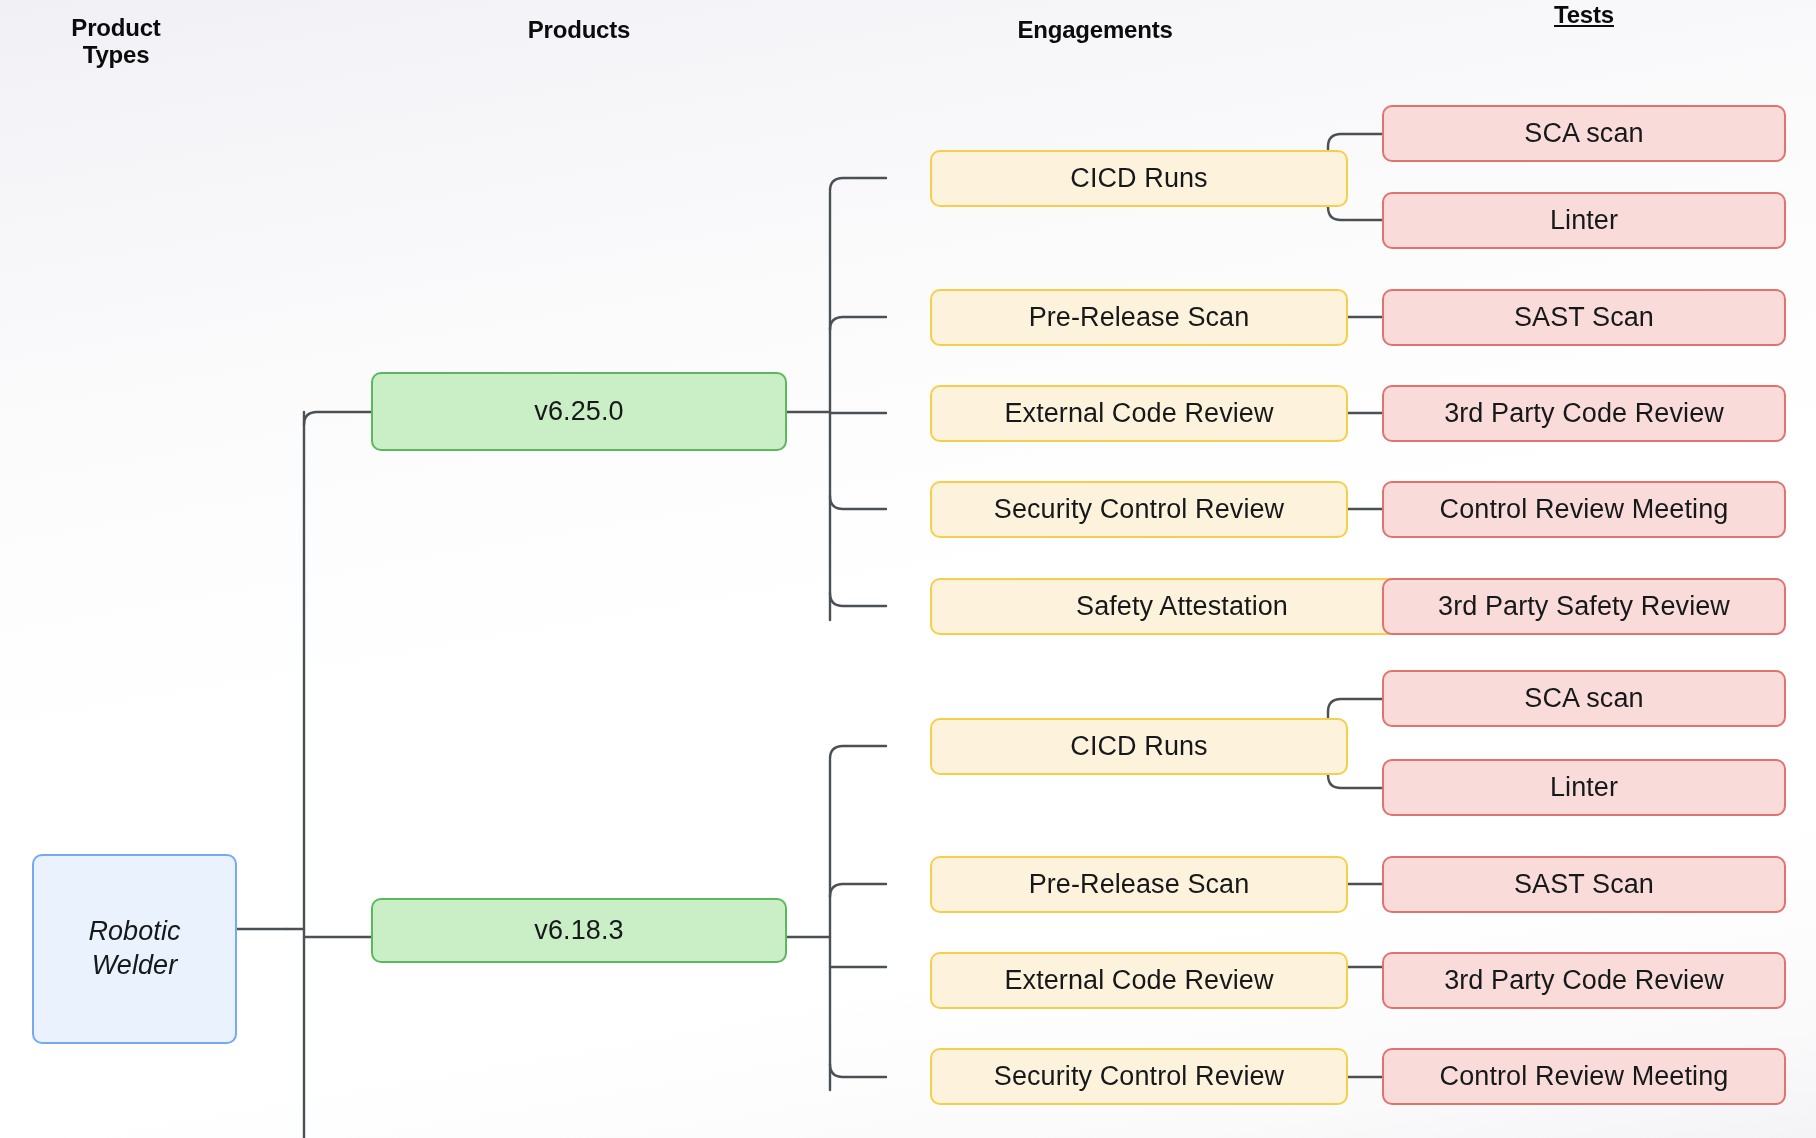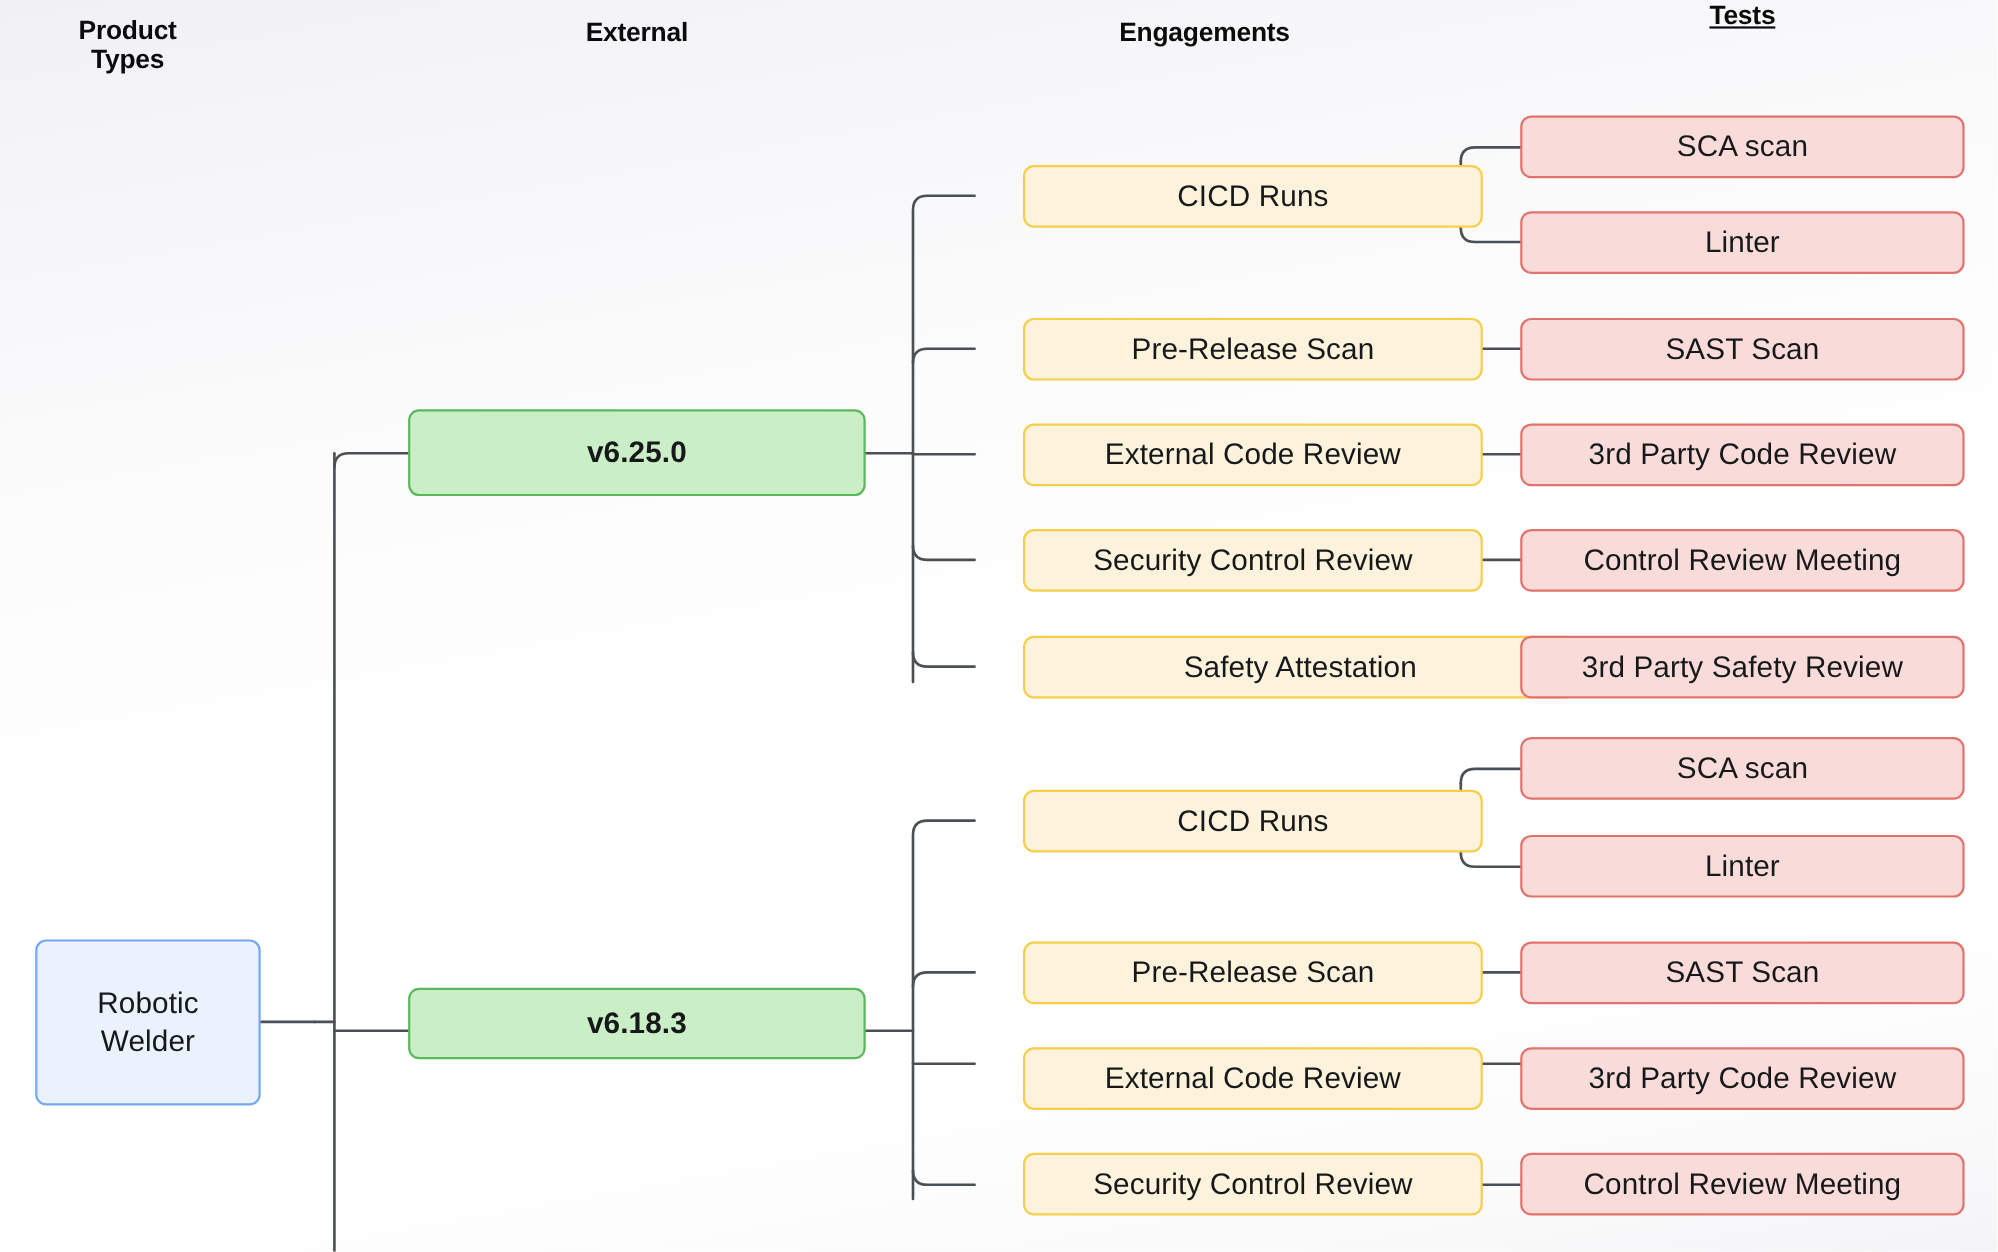--- a/index.html
+++ b/index.html
@@ -53,21 +53,20 @@
     line-height: 1.25;
     padding: 16px 10px;
   }
   .node.type-product {
     background: #eaf2fe;
     border: 2.2px solid #75a8f5;
   }
   .node.type-version {
     background: #caeec5;
     border: 2.2px solid #5cb85c;
-    font-weight: bold;
   }
   .node.type-engagement {
     background: #fdf3dd;
     border: 2.4px solid #f5cf4a;
     margin-left: 44px;
   }
   .node.type-test {
     background: #f9dcda;
     border: 2.4px solid #e2736c;
   }
@@ -109,26 +108,26 @@
       <path d="M 1328 712 Q 1328 699 1341 699 L 1382 699" class="edge"></path>
       <path d="M 1328 775 Q 1328 788 1341 788 L 1382 788" class="edge"></path>
       <path d="M 1304 884 L 1382 884" class="edge"></path>
       <path d="M 1304 967 L 1382 967" class="edge"></path>
       <path d="M 1304 1077 L 1382 1077" class="edge"></path>
     </svg>
 
   <div id="headers">
       <div class="col-header" style="left: 16px; top: 14px; width: 200px;">Product
 Types</div>
-      <div class="col-header" style="left: 370px; top: 16px; width: 418px;">External</div>
+      <div class="col-header" style="left: 370px; top: 16px; width: 418px;">Products</div>
       <div class="col-header" style="left: 886px; top: 16px; width: 418px;">Engagements</div>
       <div class="col-header" style="left: 1382px; top: 1px; width: 404px; text-decoration: underline;">Tests</div>
     </div>
   <div id="nodes">
-      <div class="node type-product" style="left: 32px; top: 854px; width: 205px; height: 151px;">
+      <div class="node type-product" style="left: 32px; top: 854px; width: 205px; height: 190px; font-style: italic;">
         <span style="white-space: pre-line;">Robotic
 Welder</span>
       </div>
       <div class="node type-version" style="left: 371px; top: 372px; width: 416px; height: 79px;">
         <span style="white-space: pre-line;">v6.25.0</span>
       </div>
       <div class="node type-version" style="left: 371px; top: 898px; width: 416px; height: 65px;">
         <span style="white-space: pre-line;">v6.18.3</span>
       </div>
       <div class="node type-engagement" style="left: 886px; top: 150px; width: 418px; height: 57px;">

